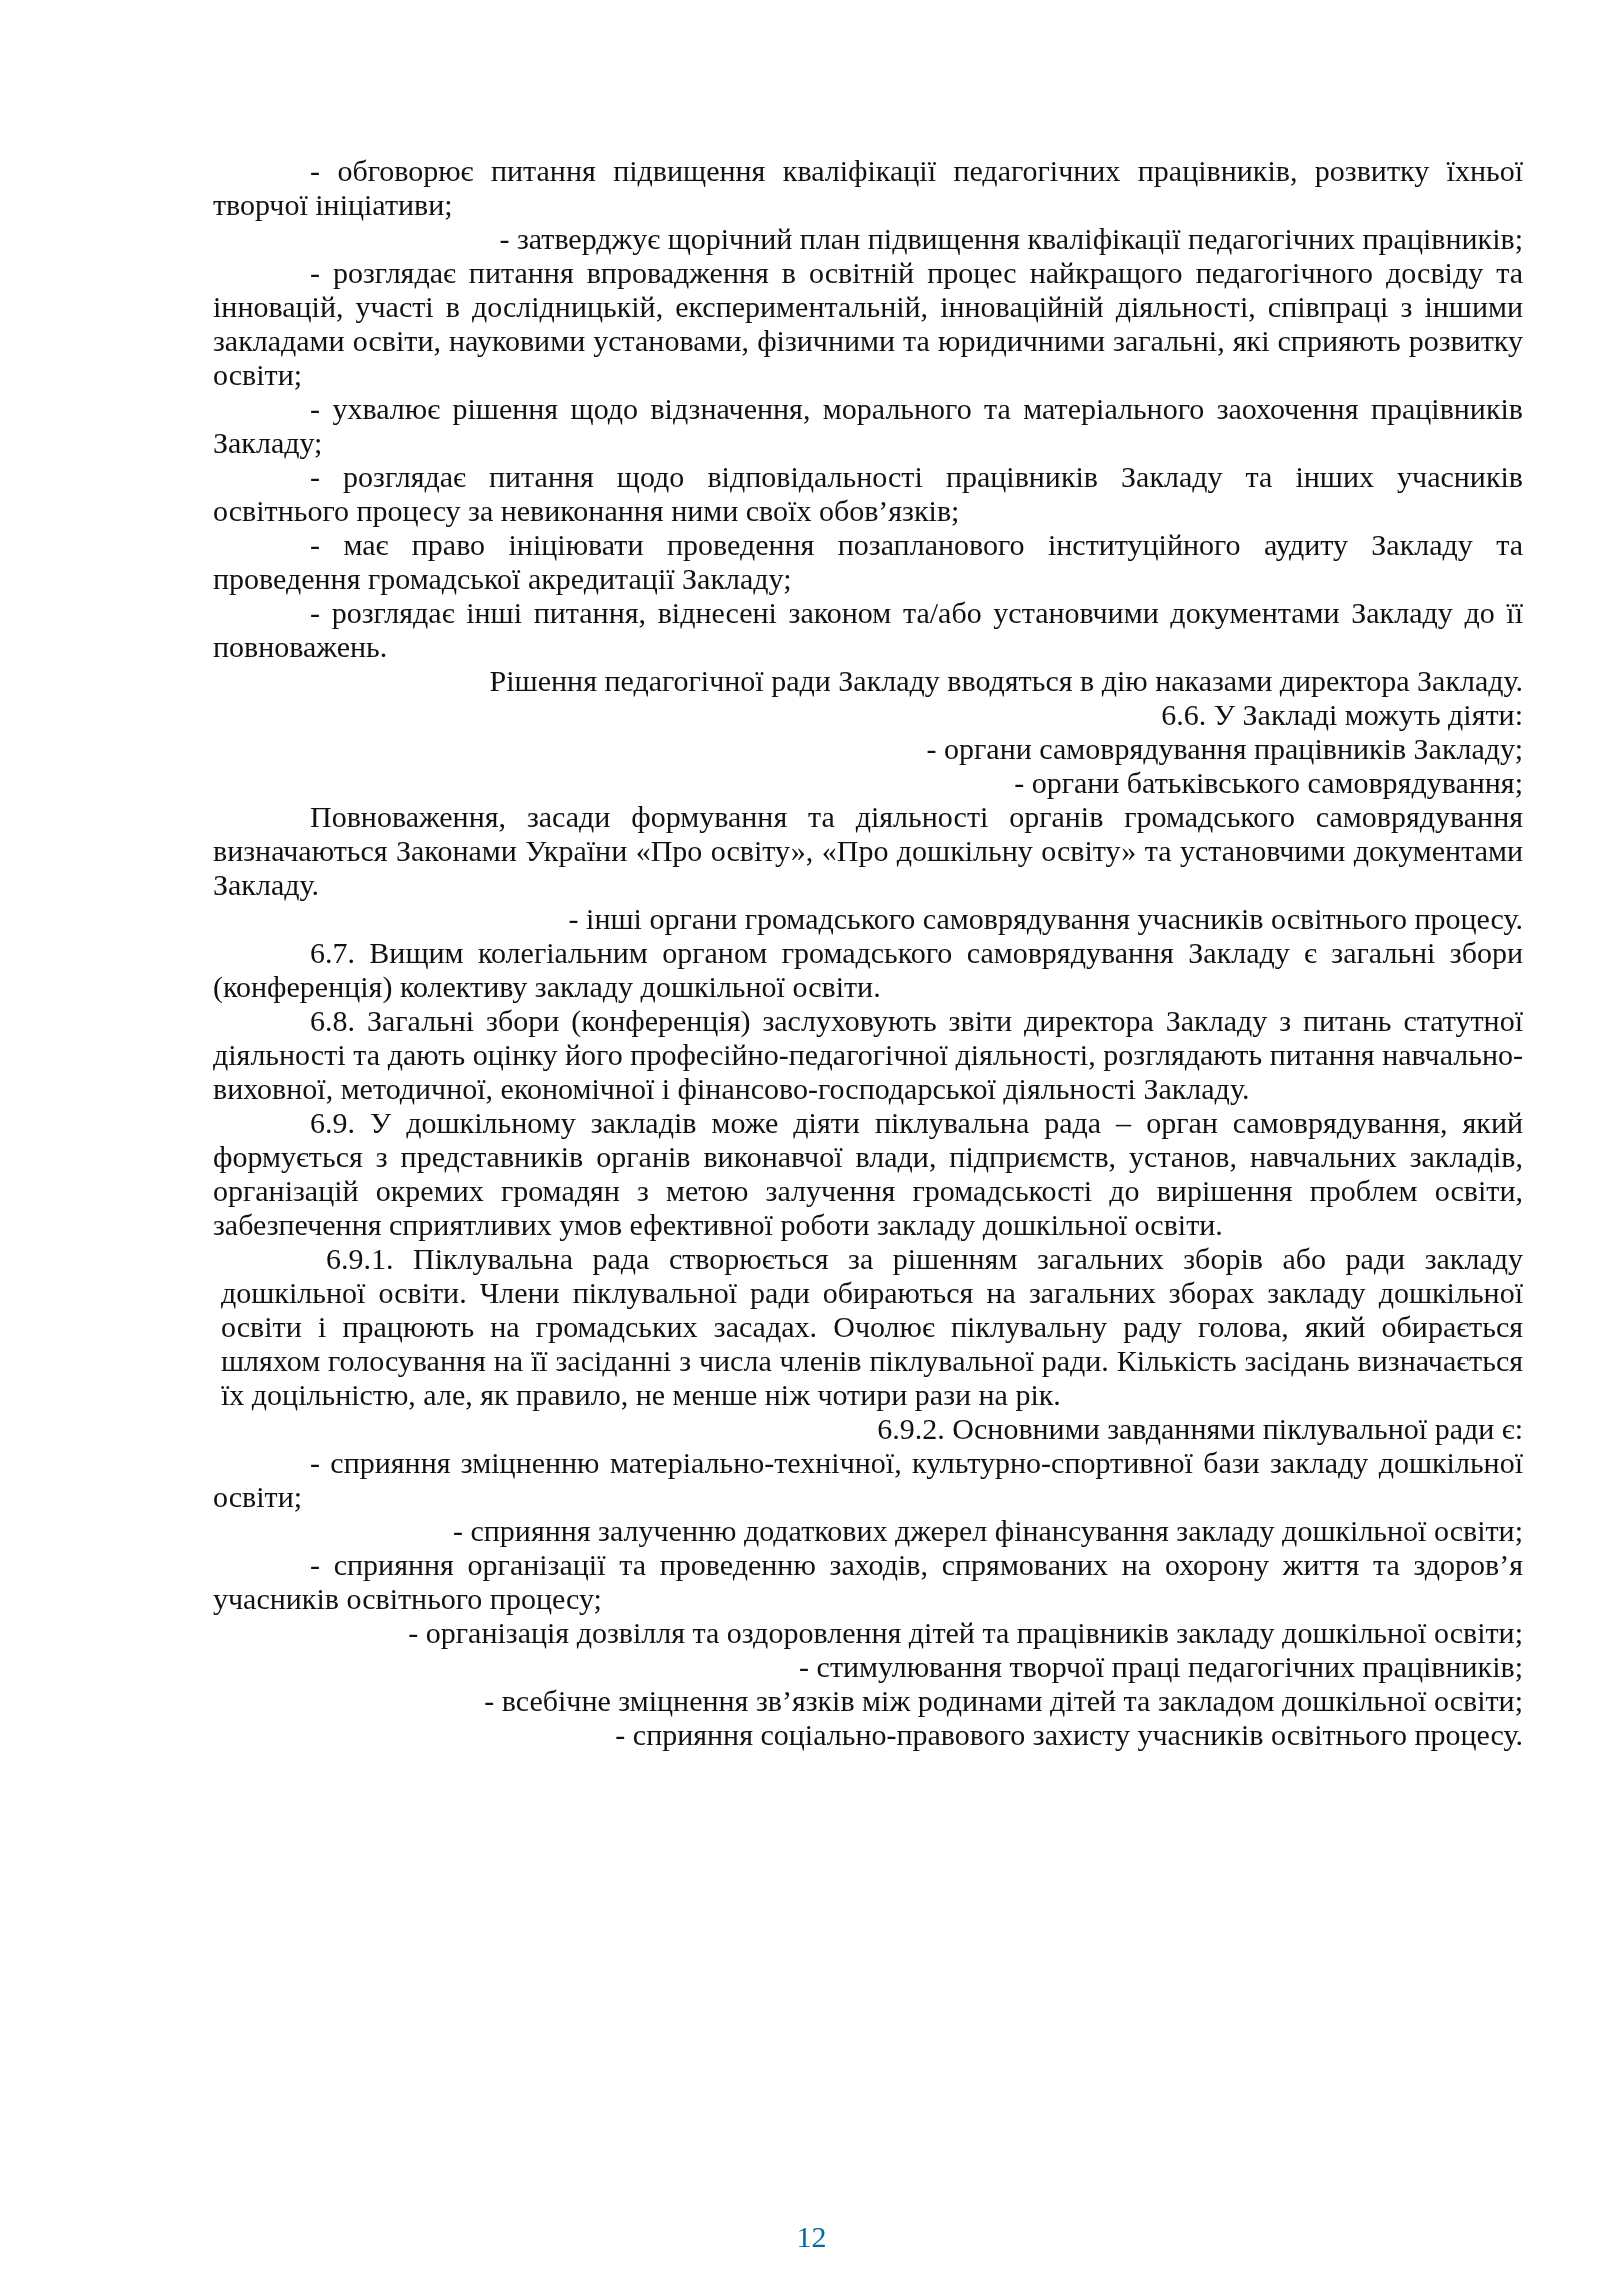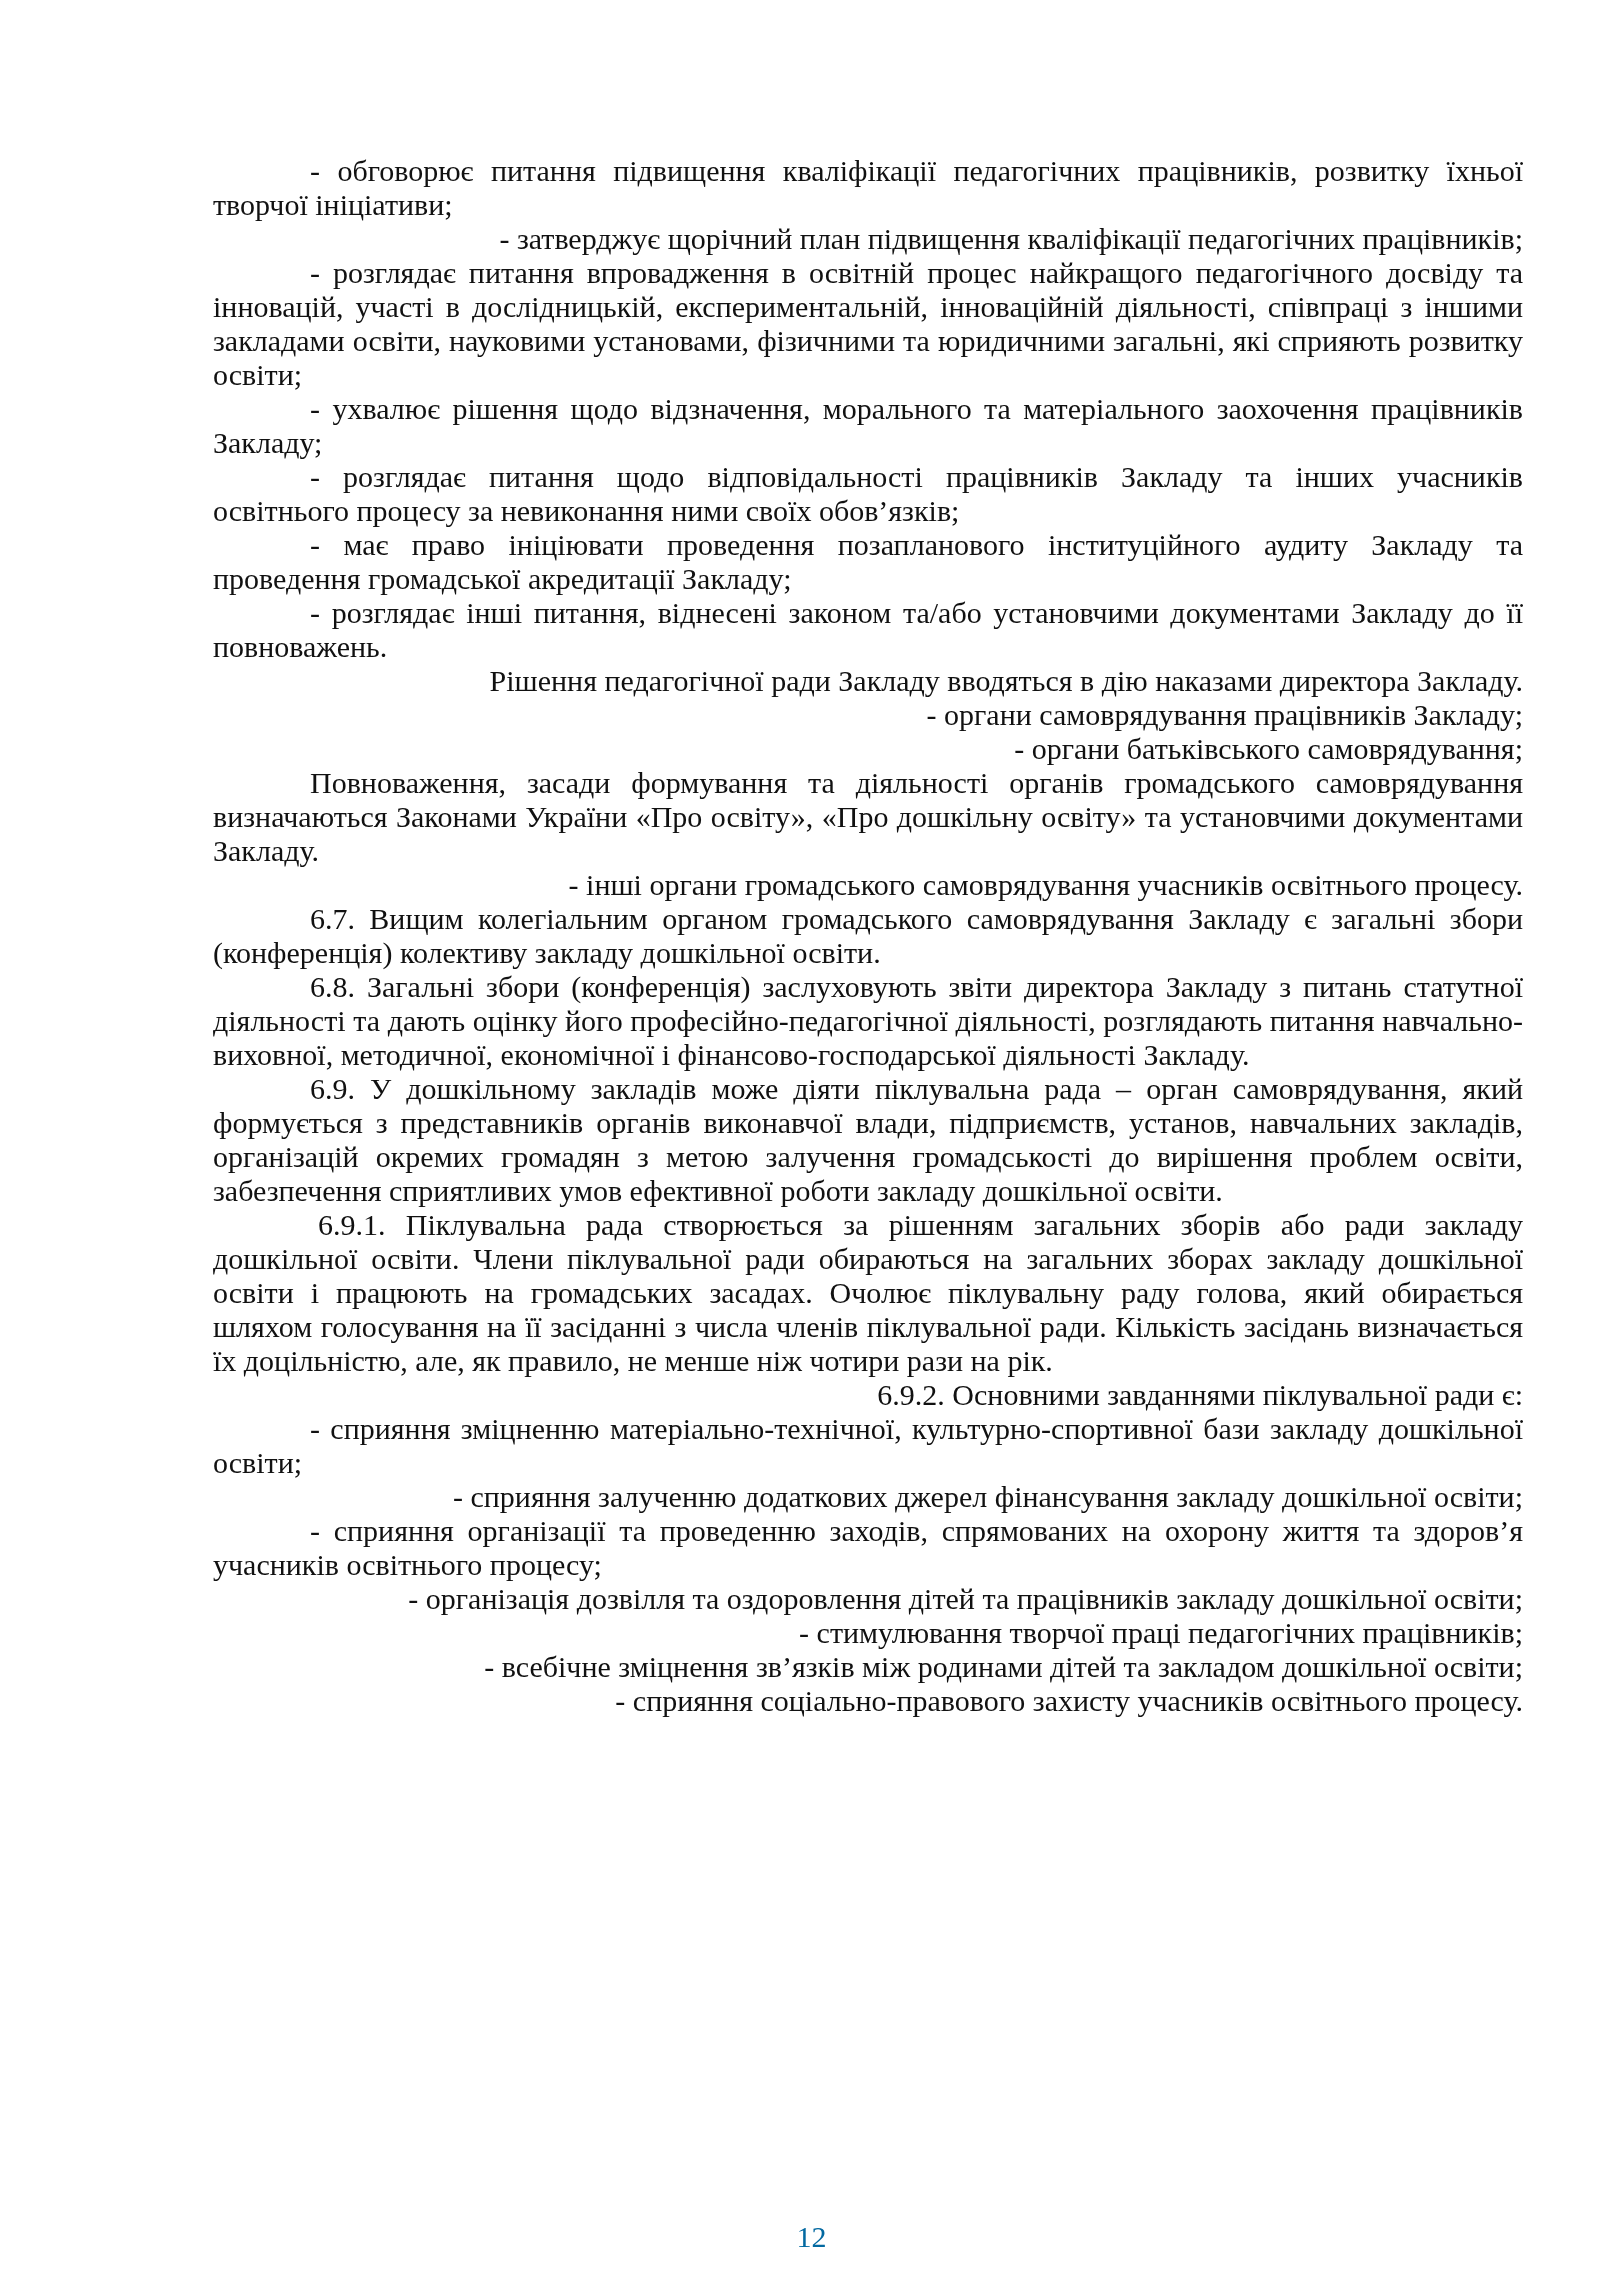--- a/index.html
+++ b/index.html
@@ -9,21 +9,21 @@
     left: 213px;
     top: 154px;
     width: 1310px;
     font-family: "Liberation Serif", "DejaVu Serif", serif;
     font-size: 30px;
     line-height: 34px;
     color: #111111;
   }
   .p { margin: 0; text-align: justify; text-indent: 97px; }
   .p.left { text-align: right; }
-  .p.indent2 { text-indent: 105px; }
+  .p.indent2 { text-indent: 105px; margin-left: 8px; }
   .page-number {
     position: absolute;
     left: 0; width: 1623px;
     top: 2220px;
     text-align: center;
     font-family: "Liberation Serif", "DejaVu Serif", serif;
     font-size: 30px;
     color: #0369a1;
   }
 </style>
@@ -32,20 +32,21 @@
 
 <div class="page">
   <p class="p">- обговорює питання підвищення кваліфікації педагогічних працівників, розвитку їхньої творчої ініціативи;</p>
   <p class="p left">- затверджує щорічний план підвищення кваліфікації педагогічних працівників;</p>
   <p class="p">- розглядає питання впровадження в освітній процес найкращого педагогічного досвіду та інновацій, участі в дослідницькій, експериментальній, інноваційній діяльності, співпраці з іншими закладами освіти, науковими установами, фізичними та юридичними загальні, які сприяють розвитку освіти;</p>
   <p class="p">- ухвалює рішення щодо відзначення, морального та матеріального заохочення працівників Закладу;</p>
   <p class="p">- розглядає питання щодо відповідальності працівників Закладу та інших учасників освітнього процесу за невиконання ними своїх обов’язків;</p>
   <p class="p">- має право ініціювати проведення позапланового інституційного аудиту Закладу та проведення громадської акредитації Закладу;</p>
   <p class="p">- розглядає інші питання, віднесені законом та/або установчими документами Закладу до її повноважень.</p>
   <p class="p left">Рішення педагогічної ради Закладу вводяться в дію наказами  директора Закладу.</p>
+  <p class="p left">6.6. У Закладі можуть діяти:</p>
   <p class="p left">-  органи самоврядування працівників Закладу;</p>
   <p class="p left">-  органи батьківського самоврядування;</p>
   <p class="p">Повноваження, засади формування та діяльності органів громадського самоврядування визначаються Законами України «Про освіту», «Про дошкільну освіту» та установчими документами Закладу.</p>
   <p class="p left">-  інші органи громадського самоврядування учасників освітнього процесу.</p>
   <p class="p">6.7. Вищим колегіальним органом громадського самоврядування Закладу є загальні збори (конференція) колективу закладу дошкільної освіти.</p>
   <p class="p">6.8. Загальні збори (конференція) заслуховують звіти директора Закладу з питань статутної діяльності та дають оцінку його професійно-педагогічної діяльності, розглядають питання навчально-виховної, методичної, економічної і фінансово-господарської діяльності Закладу.</p>
   <p class="p">6.9. У дошкільному закладів може діяти піклувальна рада – орган самоврядування, який формується з представників органів виконавчої влади, підприємств, установ, навчальних закладів, організацій окремих громадян з метою залучення громадськості  до вирішення проблем освіти, забезпечення сприятливих умов ефективної роботи закладу дошкільної освіти.</p>
   <p class="p indent2">6.9.1. Піклувальна рада створюється за рішенням загальних зборів або ради закладу дошкільної освіти. Члени піклувальної ради обираються на загальних зборах закладу дошкільної освіти і працюють на громадських засадах. Очолює піклувальну раду голова, який обирається шляхом голосування на її засіданні з числа членів піклувальної ради. Кількість засідань визначається їх доцільністю, але, як правило, не менше ніж чотири рази на рік.</p>
   <p class="p left">6.9.2. Основними завданнями піклувальної ради є:</p>
   <p class="p">- сприяння зміцненню матеріально-технічної, культурно-спортивної бази закладу дошкільної освіти;</p>

